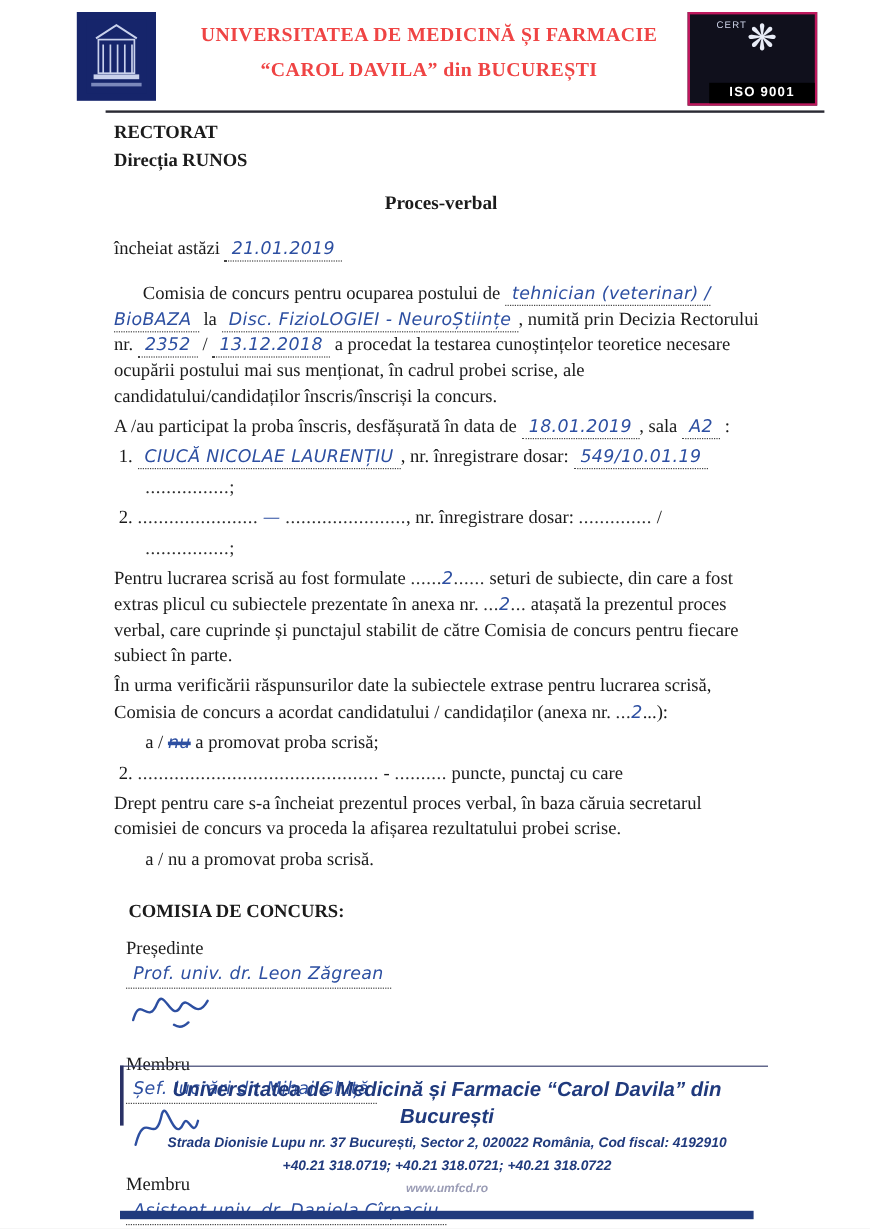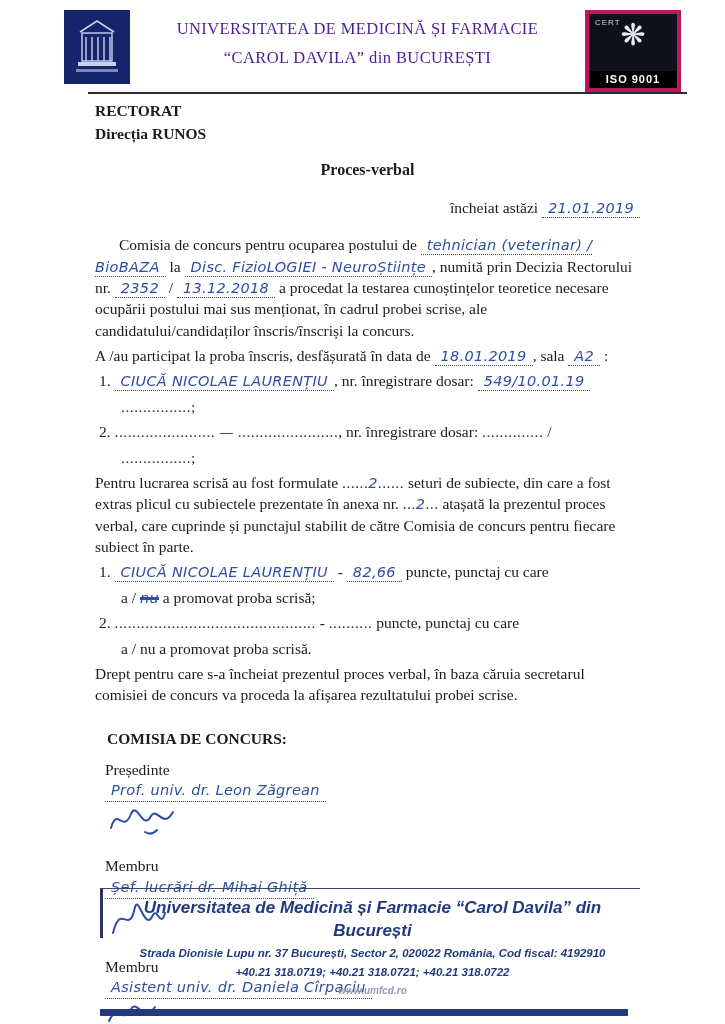--- a/index.html
+++ b/index.html
@@ -8,40 +8,40 @@
     background:#ffffff; overflow:hidden;
     font-family:"Liberation Serif", serif; font-size:15.5px; color:#1b1b1b;
     line-height:1.38;
   }
 
   
   .hdr { position:absolute; top:8px; left:60px; right:40px; height:80px; }
   .logo-box { position:absolute; left:4px; top:2px; width:66px; height:74px; background:#16256b;
               display:flex; align-items:center; justify-content:center; }
   .uni-title { position:absolute; left:90px; right:120px; top:10px; text-align:center;
-               font-weight:normal; font-size:16.5px; letter-spacing:.4px; color:#4c1d95; }
+               font-weight:bold; font-size:16.5px; letter-spacing:.4px; color:#ef4444; }
   .uni-title .l2 { margin-top:6px; }
   .iso { position:absolute; right:4px; top:2px; width:88px; height:74px; background:#10101c;
-         display:flex; flex-direction:column; border:4px solid #be185d; }
+         display:flex; flex-direction:column; border:2px solid #be185d;padding-left:16px; }
   .iso-top { flex:1; position:relative; color:#fff; }
   .iso-top .cert { position:absolute; top:3px; left:6px; font-family:"Liberation Sans",sans-serif;
                    font-size:8px; letter-spacing:1px; color:#cdd3e8; }
   .iso-top .emblem { position:absolute; top:6px; left:50%; transform:translateX(-50%);
                      font-size:30px; color:#e8ecf7; line-height:1; }
   .iso-bottom { height:17px; background:#000; color:#fff; text-align:center;
                 font-family:"Liberation Sans",sans-serif; font-weight:bold; font-size:11px;
                 line-height:17px; letter-spacing:1px; }
   .hdr-rule { position:absolute; top:92px; left:88px; right:38px; border-top:2.2px solid #2a2a33; }
 
   
   .bodycol { position:absolute; top:100px; left:95px; width:545px; }
   .dept { font-weight:bold; font-size:15.5px; }
   .dept .d2 { margin-top:2px; }
   .doc-title { text-align:center; font-weight:bold; margin:14px 0 10px; font-size:16px; }
-  .date-line { text-align:right; margin:16px 0 16px; }
+  .date-line { text-align:left; margin:16px 0 16px; }
   p.par { margin:0 0 4px; }
   .ind { text-indent:24px; }
   .hw { font-family:"DejaVu Sans", sans-serif; font-style:italic; color:#2d4fa1;
         font-size:14.5px; letter-spacing:.3px; }
   .hw-u { border-bottom:1.5px dotted #444; padding:0 6px 1px; }
   .dots { color:#2f2f2f; letter-spacing:.5px; }
   .circled { display:inline-block; border:2px solid #2d4fa1; border-radius:50%;
              padding:0 5px 1px; line-height:1.1; }
   .scribble { text-decoration:line-through; text-decoration-color:#2d4fa1;
               text-decoration-thickness:2.5px; }
@@ -146,44 +146,41 @@
 
     <p class="par">
       <span>Pentru lucrarea scrisă au fost formulate</span>
       <span class="dots">......</span><span class="hw">2</span><span class="dots">......</span>
       <span>seturi de subiecte, din care a fost extras plicul cu subiectele prezentate în anexa nr.</span>
       <span class="dots">...</span><span class="hw">2</span><span class="dots">...</span>
       <span>atașată la prezentul proces verbal, care cuprinde și punctajul stabilit de către Comisia de concurs pentru fiecare subiect în parte.</span>
     </p>
 
 
-
-    <p class="par listrow">
-      <span>1.</span>
-      <span class="hw hw-u">CIUCĂ NICOLAE LAURENȚIU</span>
-      <span>-</span>
-      <span class="hw hw-u">82,66</span>
-      <span>puncte, punctaj cu care</span>
-    </p>
+    <p class="par">
+      <span>În urma verificării răspunsurilor date la subiectele extrase pentru lucrarea scrisă, Comisia de concurs a acordat candidatului / candidaților (anexa nr.</span>
+      <span class="dots">...</span><span class="hw">2</span><span>...):</span>
+    </p>
+
     <p class="par cont">
       <span>a /</span>
       <span class="hw scribble">nu</span>
       <span>a promovat proba scrisă;</span>
     </p>
 
     <p class="par listrow">
       <span>2.</span>
       <span class="dots">..............................................</span>
       <span>-</span>
       <span class="dots">..........</span>
       <span>puncte, punctaj cu care</span>
     </p>
+    <p class="par">Drept pentru care s-a încheiat prezentul proces verbal, în baza căruia secretarul comisiei de concurs va proceda la afișarea rezultatului probei scrise.</p>
+
     <p class="par cont">a / nu a promovat proba scrisă.</p>
-
-    <p class="par">Drept pentru care s-a încheiat prezentul proces verbal, în baza căruia secretarul comisiei de concurs va proceda la afișarea rezultatului probei scrise.</p>
 
     <div class="com-head">COMISIA DE CONCURS:</div>
 
     <div class="com-row">
       <span class="lbl">Președinte</span>
       <span class="hw hw-u fill">Prof. univ. dr. Leon Zăgrean</span>
       <svg class="sig" width="72" height="36" viewBox="0 0 72 36">
         <path d="M6 26 C 12 4, 18 32, 26 12 C 32 -2, 38 30, 46 14 C 52 4, 58 28, 68 10 M40 30 q 6 4 12 -2" stroke="#2d4fa1" stroke-width="2" fill="none" stroke-linecap="round"></path>
       </svg>
     </div>

